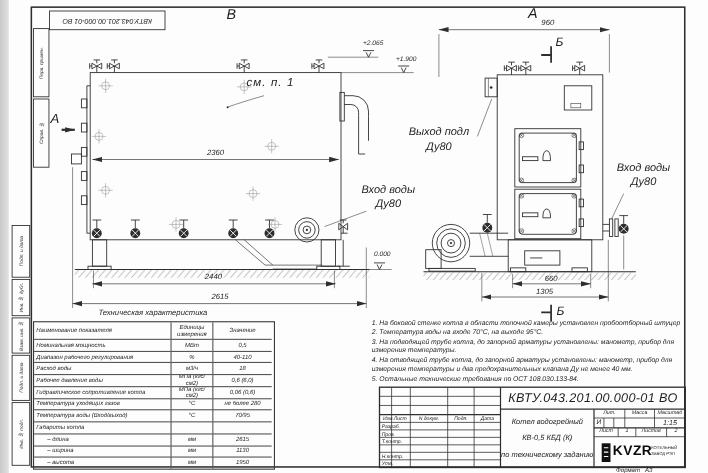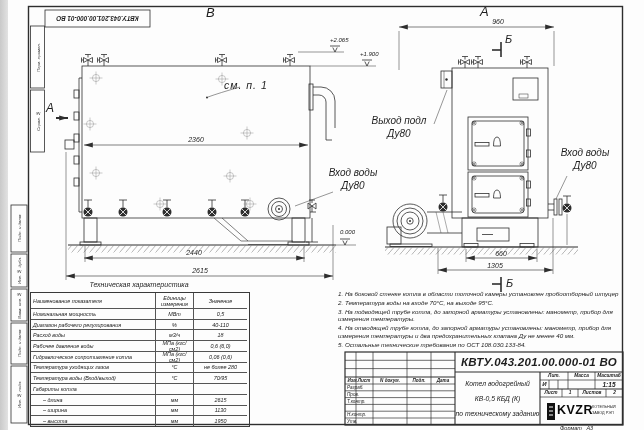--- a/index.html
+++ b/index.html
@@ -4,21 +4,21 @@
 <style>
   html,body{margin:0;padding:0;background:#e9e9e9;}
   #sheet{position:relative;width:644px;height:430px;background:#fdfdfd;overflow:hidden;
          font-family:"Liberation Sans",sans-serif;}
   #scan-edge{position:absolute;left:0;top:0;width:8px;height:430px;
              background:linear-gradient(90deg,#c9c9c9,#e2e2e2);}
   svg{position:absolute;left:0;top:0;}
   .t{position:absolute;font-style:italic;color:#1d1d1d;white-space:nowrap;line-height:1.1;}
   .tc{text-align:center;}
   .r180{transform:rotate(180deg);}
-  .flexc{display:flex;align-items:center;justify-content:center;font-weight:bold;}
+  .flexc{display:flex;align-items:center;justify-content:center;}
   .vtext{position:absolute;display:flex;align-items:center;justify-content:center;
          font-style:italic;color:#333;writing-mode:vertical-rl;transform:rotate(180deg);
          font-size:4.4px;}
   .spec{position:absolute;left:30px;top:292px;width:218px;height:133px;border:1px solid #3a3a3a;
         display:grid;grid-template-columns:124px 38px 54px;grid-template-rows:15px repeat(11,1fr);
         font-size:5.4px;font-style:italic;color:#222;background:transparent;}
   .spec>div{border-top:1px solid #555;border-left:1px solid #555;display:flex;align-items:center;
             padding:0 2px;overflow:hidden;}
   .spec>div.nt{border-top:none;}
   .spec>div.nl{border-left:none;}
@@ -276,21 +276,21 @@
 <div class="vtext" style="left:30.5px;top:26px;width:14px;height:62px;">Перв. примен.</div>
 <div class="vtext" style="left:30.5px;top:90px;width:14px;height:62px;">Справ. №</div>
 <div class="vtext" style="left:11px;top:205px;width:16px;height:47px;">Подп. и дата</div>
 <div class="vtext" style="left:11px;top:254px;width:16px;height:33px;">Инв. № дубл.</div>
 <div class="vtext" style="left:11px;top:289px;width:16px;height:32px;">Взам. инв. №</div>
 <div class="vtext" style="left:11px;top:323px;width:16px;height:41px;">Подп. и дата</div>
 <div class="vtext" style="left:11px;top:366px;width:16px;height:57px;">Инв. № подл.</div>
 
 <div class="t" style="left:206px;top:6px;font-size:13px;">В</div>
 <div class="t" style="left:46px;top:102px;font-size:12px;">А</div>
-<div class="t" style="left:224px;top:80px;font-size:10.5px;letter-spacing:1px;">см. п. 1</div>
+<div class="t" style="left:224px;top:70px;font-size:10.5px;letter-spacing:1px;">см. п. 1</div>
 <div class="t tc" style="left:166px;top:136px;width:60px;font-size:7px;">2360</div>
 <div class="t" style="left:330px;top:37px;font-size:6px;">+2.065</div>
 <div class="t" style="left:360px;top:51px;font-size:6px;">+1.900</div>
 <div class="t" style="left:340px;top:229px;font-size:6px;">0.000</div>
 <div class="t tc" style="left:322px;top:167px;width:62px;font-size:10px;">Вход воды</div>
 <div class="t tc" style="left:332px;top:180px;width:42px;font-size:10px;">Ду80</div>
 <div class="t tc" style="left:164px;top:249px;width:60px;font-size:7px;">2440</div>
 <div class="t tc" style="left:170px;top:267px;width:60px;font-size:7px;">2615</div>
 
 <div class="t" style="left:480px;top:5px;font-size:13px;">А</div>

